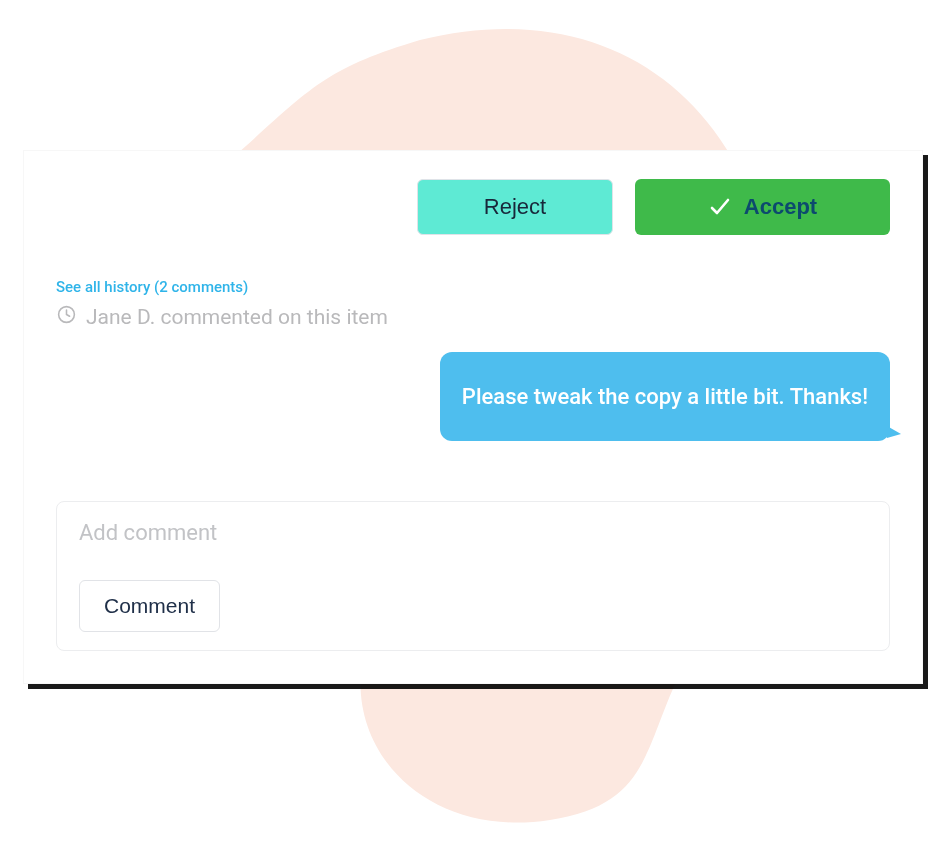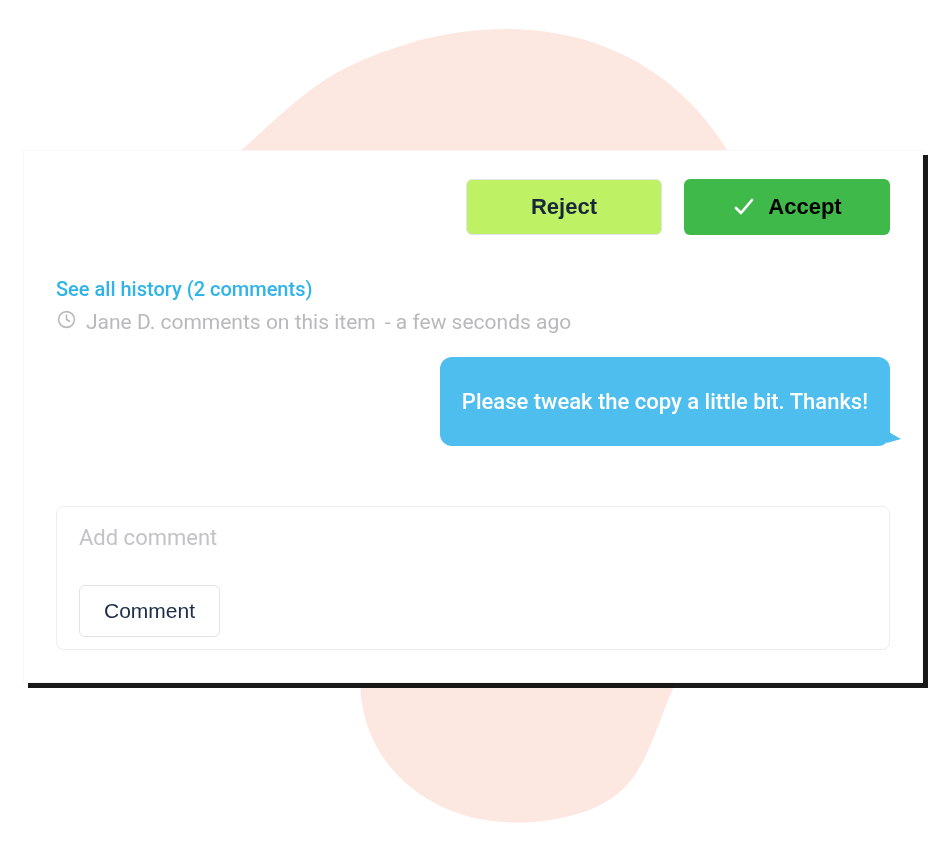--- a/index.html
+++ b/index.html
@@ -46,37 +46,36 @@
       font-size: 22px;
       font-weight: 500;
       cursor: pointer;
       display: inline-flex;
       align-items: center;
       justify-content: center;
       gap: 12px;
     }
     .btn-reject {
       width: 196px;
-      background: #bef264;
+      background: #5eead4;
       border: 1px solid #dfe3e8;
       color: #18273a;
-      font-weight: bold;
     }
     .btn-accept {
-      width: 206px;
+      width: 255px;
       background: #3fba4a;
       border: none;
-      color: #000000;
+      color: #0c4a6e;
       font-weight: 600;
     }
     .btn-accept svg { display: block; }
 
     .history-link {
       display: inline-block;
-      font-size: 20px;
+      font-size: 15px;
       color: #2fb4e9;
       font-weight: 500;
       text-decoration: none;
       cursor: pointer;
       margin-bottom: 8px;
     }
 
     .meta-line {
       display: flex;
       align-items: center;
@@ -109,21 +108,21 @@
       bottom: 3px;
       width: 0; height: 0;
       border-left: 14px solid #4ebeee;
       border-top: 8px solid transparent;
       border-bottom: 4px solid transparent;
     }
 
     .comment-box {
       border: 1px solid #ecedef;
       border-radius: 8px;
-      padding: 18px 18px 12px 22px;
+      padding: 18px 18px 18px 22px;
       background: #fff;
     }
     .comment-input {
       width: 100%;
       border: none;
       outline: none;
       font-size: 22px;
       color: #18273a;
       resize: none;
       height: 34px;
@@ -182,22 +181,21 @@
     <span>See all history (2 comments)</span>
   </a>
 
   <div class="meta-line">
     <span>
       <svg width="21" height="21" viewBox="0 0 24 24" fill="none">
         <circle cx="12" cy="12" r="9" stroke="#b9b9bb" stroke-width="1.8"></circle>
         <path d="M12 7 V12 L15.5 14" stroke="#b9b9bb" stroke-width="1.8" stroke-linecap="round"></path>
       </svg>
     </span>
-    <span>Jane D. comments on this item</span>
-    <span class="ts">a few seconds ago</span>
+    <span>Jane D. commented on this item</span>
   </div>
 
   <div class="bubble-row">
     <div class="bubble-wrap">
       <div class="bubble">
         <span>Please tweak the copy a little bit. Thanks!</span>
       </div>
       <span class="bubble-tail"></span>
     </div>
   </div>

